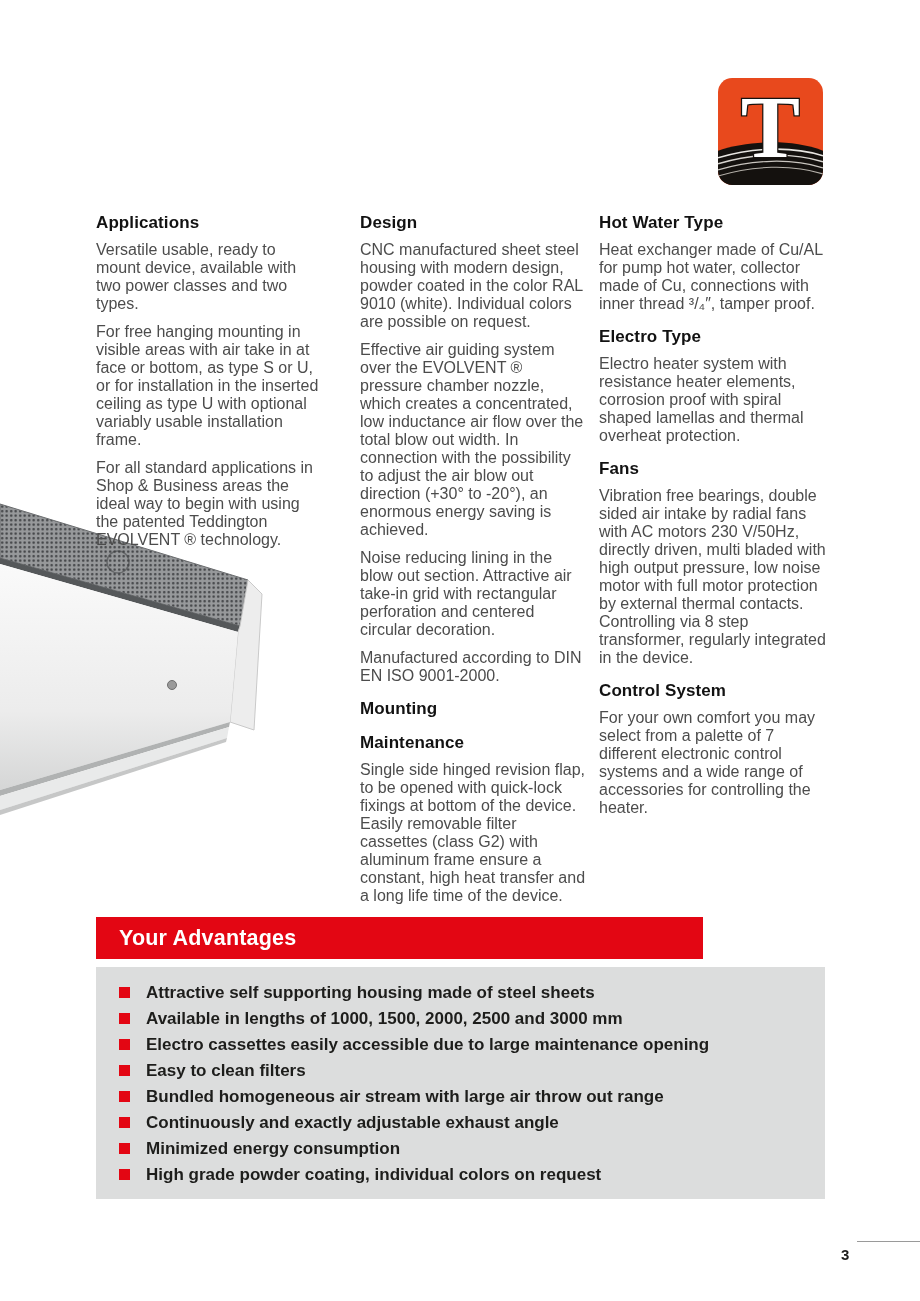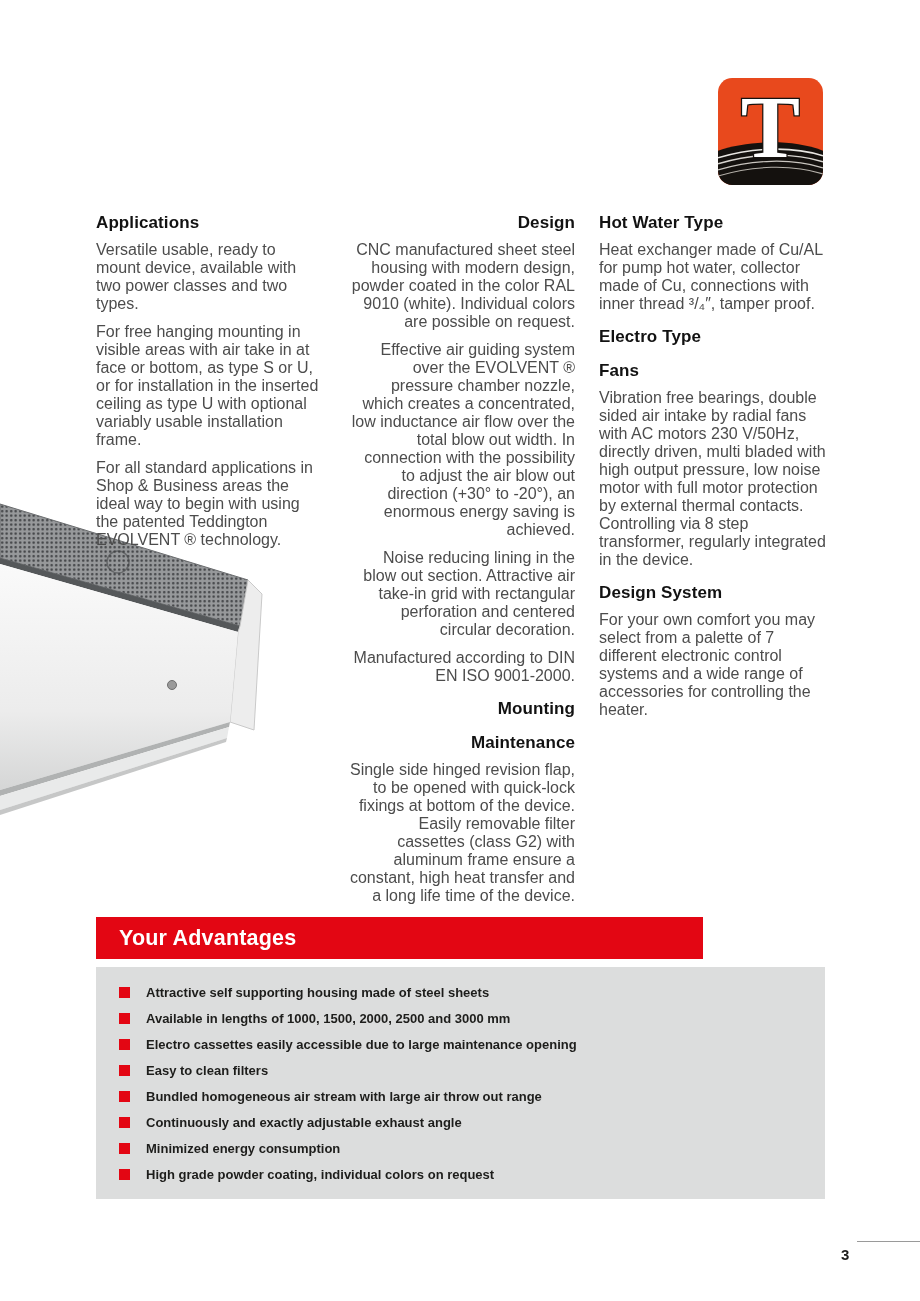--- a/index.html
+++ b/index.html
@@ -9,21 +9,21 @@
     font-family:"Liberation Sans", sans-serif; overflow:hidden;
     color:#4c4c4c;
   }
   
   .logo { position:absolute; left:718px; top:78px; }
   
   .device { position:absolute; left:0; top:500px; }
   
   .col { position:absolute; top:213px; }
   .col1 { left:96px;  width:224px; }
-  .col2 { left:348px; width:227px;text-align:right; }
+  .col2 { left:360px; width:227px; }
   .col3 { left:599px; width:231px; }
   .sec + .sec { margin-top:14px; }
   .sec-h { font-size:17px; font-weight:700; color:#121212; margin:0 0 8px 0; letter-spacing:0.1px; }
   .body-p { font-size:16px; line-height:18px; color:#4c4c4c; margin:0 0 10px 0; }
   .body-p:last-child { margin-bottom:0; }
   
   .banner {
     position:absolute; left:96px; top:917px; width:607px; height:42px;
     background:#e30613; color:#ffffff; display:flex; align-items:center;
     padding-left:23px;
@@ -32,21 +32,21 @@
   
   .graybox {
     position:absolute; left:96px; top:967px; width:729px; height:232px;
     background:#dcdddd; padding:17px 18px 0 23px;
   }
   .adv-item { display:flex; align-items:flex-start; margin-bottom:9px; }
   .bullet {
     width:11px; height:11px; background:#e30613; flex:0 0 11px;
     margin:3px 16px 0 0;
   }
-  .adv-text { font-size:13px; font-weight:700; color:#1d1d1b; line-height:17px; }
+  .adv-text { font-size:17px; font-weight:700; color:#1d1d1b; line-height:17px; }
   
   .pagerule { position:absolute; left:857px; top:1241px; width:63px; height:1px; background:#9a9a9a; }
   .pagenum  { position:absolute; left:841px; top:1246px; font-size:15px; font-weight:700; color:#1d1d1b; }
 </style>
 </head>
 <body>
 
 <div class="page">
 
   <svg class="logo" width="105" height="107" viewBox="0 0 104 106">
@@ -115,27 +115,28 @@
     </div>
   </div>
 
   <div class="col col3">
     <div class="sec">
       <h3 class="sec-h">Hot Water Type</h3>
       <p class="body-p">Heat exchanger made of Cu/AL for pump hot water, collector made of Cu, connections with inner thread ³/₄″, tamper proof.</p>
     </div>
     <div class="sec">
       <h3 class="sec-h">Electro Type</h3>
+      <p class="body-p">Electro heater system with resistance heater elements, corrosion proof with spiral shaped lamellas and thermal overheat protection.</p>
     </div>
     <div class="sec">
       <h3 class="sec-h">Fans</h3>
       <p class="body-p">Vibration free bearings, double sided air intake by radial fans with AC motors 230 V/50Hz, directly driven, multi bladed with high output pressure, low noise motor with full motor protection by external thermal contacts. Controlling via 8 step transformer, regularly integrated in the device.</p>
     </div>
     <div class="sec">
-      <h3 class="sec-h">Design System</h3>
+      <h3 class="sec-h">Control System</h3>
       <p class="body-p">For your own comfort you may select from a palette of 7 different electronic control systems and a wide range of accessories for controlling the heater.</p>
     </div>
   </div>
 
   <div class="banner">
     <span class="banner-title">Your Advantages</span>
   </div>
 
   <div class="graybox">
     <div class="adv-item">

